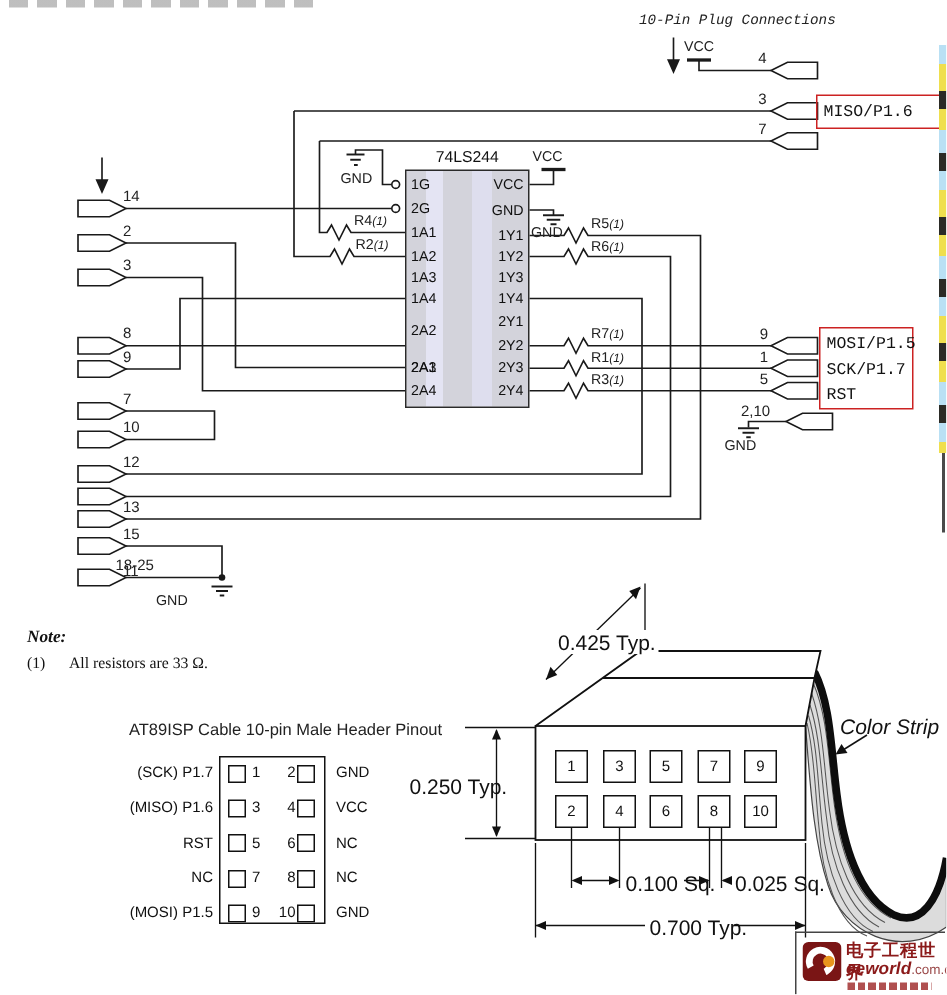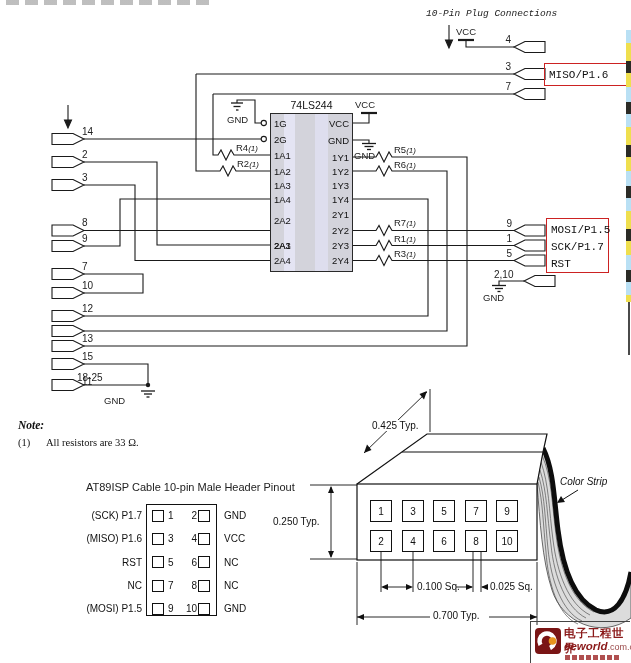--- a/index.html
+++ b/index.html
@@ -24,21 +24,21 @@
           color:#111;white-space:nowrap;}
   .note-h{position:absolute;font-family:"Liberation Serif",serif;font-weight:bold;font-style:italic;
           font-size:11.5px;color:#111;}
   .note-t{position:absolute;font-family:"Liberation Serif",serif;font-size:10.5px;color:#111;white-space:nowrap;}
   .po-col{position:absolute;top:504px;display:grid;grid-template-rows:repeat(5,23.3px);align-items:center;}
   .po-col div{font-size:10px;color:#111;white-space:nowrap;}
   .po-box{position:absolute;left:146px;top:504px;width:71px;height:112px;border:1.4px solid #111;box-sizing:border-box;}
   .sq{width:12px;height:12px;border:1.2px solid #111;box-sizing:border-box;background:#fff;}
   .hdr-pin{position:absolute;width:22px;height:22px;border:1.2px solid #111;box-sizing:border-box;
            display:flex;align-items:center;justify-content:center;font-size:10px;color:#111;background:#fff;}
-  .dim{position:absolute;font-size:10px;color:#111;white-space:nowrap;}
+  .dim{position:absolute;font-size:14px;color:#111;white-space:nowrap;}
   .whitebg{background:#fff;padding:0 2px;}
   .strip{position:absolute;left:626px;top:30px;width:5px;height:272px;
          background:repeating-linear-gradient(180deg,#b9e0f4 0 13px,#efdf4e 13px 31px,
                     #2b2b26 31px 43px,#efdf4e 43px 57px,#b9e0f4 57px 72px,#2b2b26 72px 84px);}
   .strip-tail{position:absolute;left:628px;top:302px;width:2px;height:53px;background:#4a4a4a;}
   .cut-caption{position:absolute;left:6px;top:0;width:205px;height:5px;opacity:.55;
          background:repeating-linear-gradient(90deg,#8a8a8a 0 13px,transparent 13px 19px);}
   .wm{position:absolute;left:530px;top:621px;width:100px;height:42px;border-top:1px solid #444;
       border-left:1px solid #444;box-sizing:border-box;}
   .wm-cn{position:absolute;left:33px;top:4px;font-size:11.5px;font-weight:bold;letter-spacing:.5px;}

